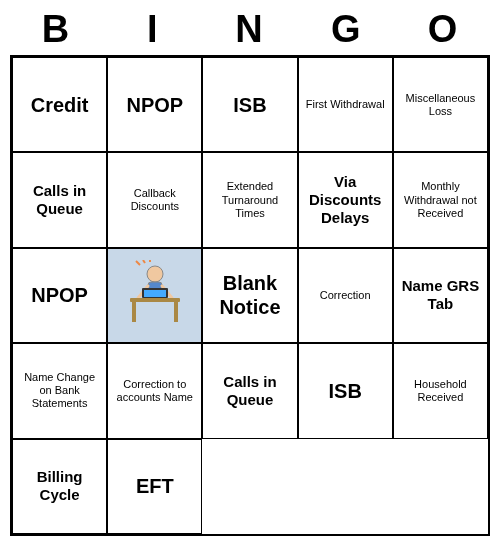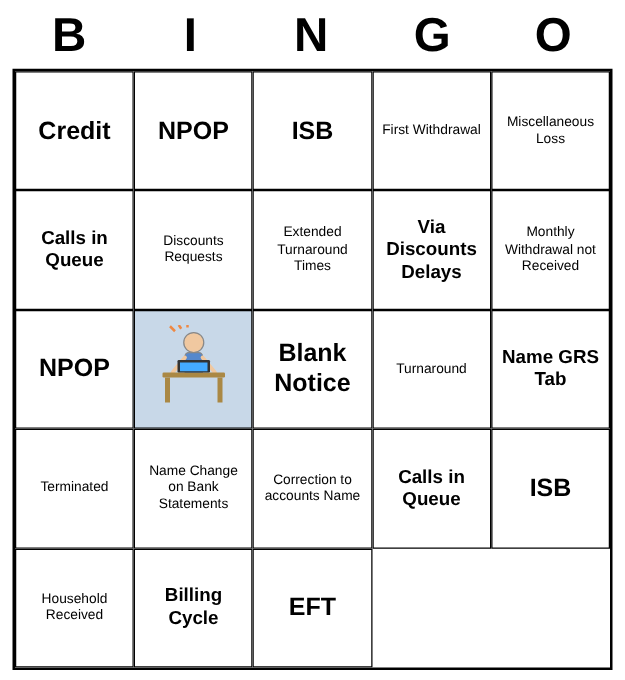--- a/index.html
+++ b/index.html
@@ -102,21 +102,21 @@
     <div class="cell small-text">
       <div class="cell-content">First Withdrawal</div>
     </div>
     <div class="cell small-text">
       <div class="cell-content">Miscellaneous Loss</div>
     </div>
     <div class="cell medium-text">
       <div class="cell-content">Calls in Queue</div>
     </div>
     <div class="cell small-text">
-      <div class="cell-content">Discounts Requests</div>
+      <div class="cell-content">Callback Discounts</div>
     </div>
     <div class="cell small-text">
       <div class="cell-content">Extended Turnaround Times</div>
     </div>
     <div class="cell medium-text">
       <div class="cell-content">Via Discounts Delays</div>
     </div>
     <div class="cell small-text">
       <div class="cell-content">Monthly Withdrawal not Received</div>
     </div>
@@ -148,27 +148,24 @@
               <line x1="25" y1="3" x2="23" y2="0" stroke="#e84" stroke-width="2"></line>
               <line x1="30" y1="2" x2="30" y2="-2" stroke="#e84" stroke-width="2"></line>
             </svg>
           </div>
         </div>
     </div>
     <div class="cell large-text">
       <div class="cell-content">Blank Notice</div>
     </div>
     <div class="cell small-text">
-      <div class="cell-content">Turnaround</div>
+      <div class="cell-content">Correction</div>
     </div>
     <div class="cell medium-text">
       <div class="cell-content">Name GRS Tab</div>
-    </div>
-    <div class="cell small-text">
-      <div class="cell-content">Terminated</div>
     </div>
     <div class="cell small-text">
       <div class="cell-content">Name Change on Bank Statements</div>
     </div>
     <div class="cell small-text">
       <div class="cell-content">Correction to accounts Name</div>
     </div>
     <div class="cell medium-text">
       <div class="cell-content">Calls in Queue</div>
     </div>

